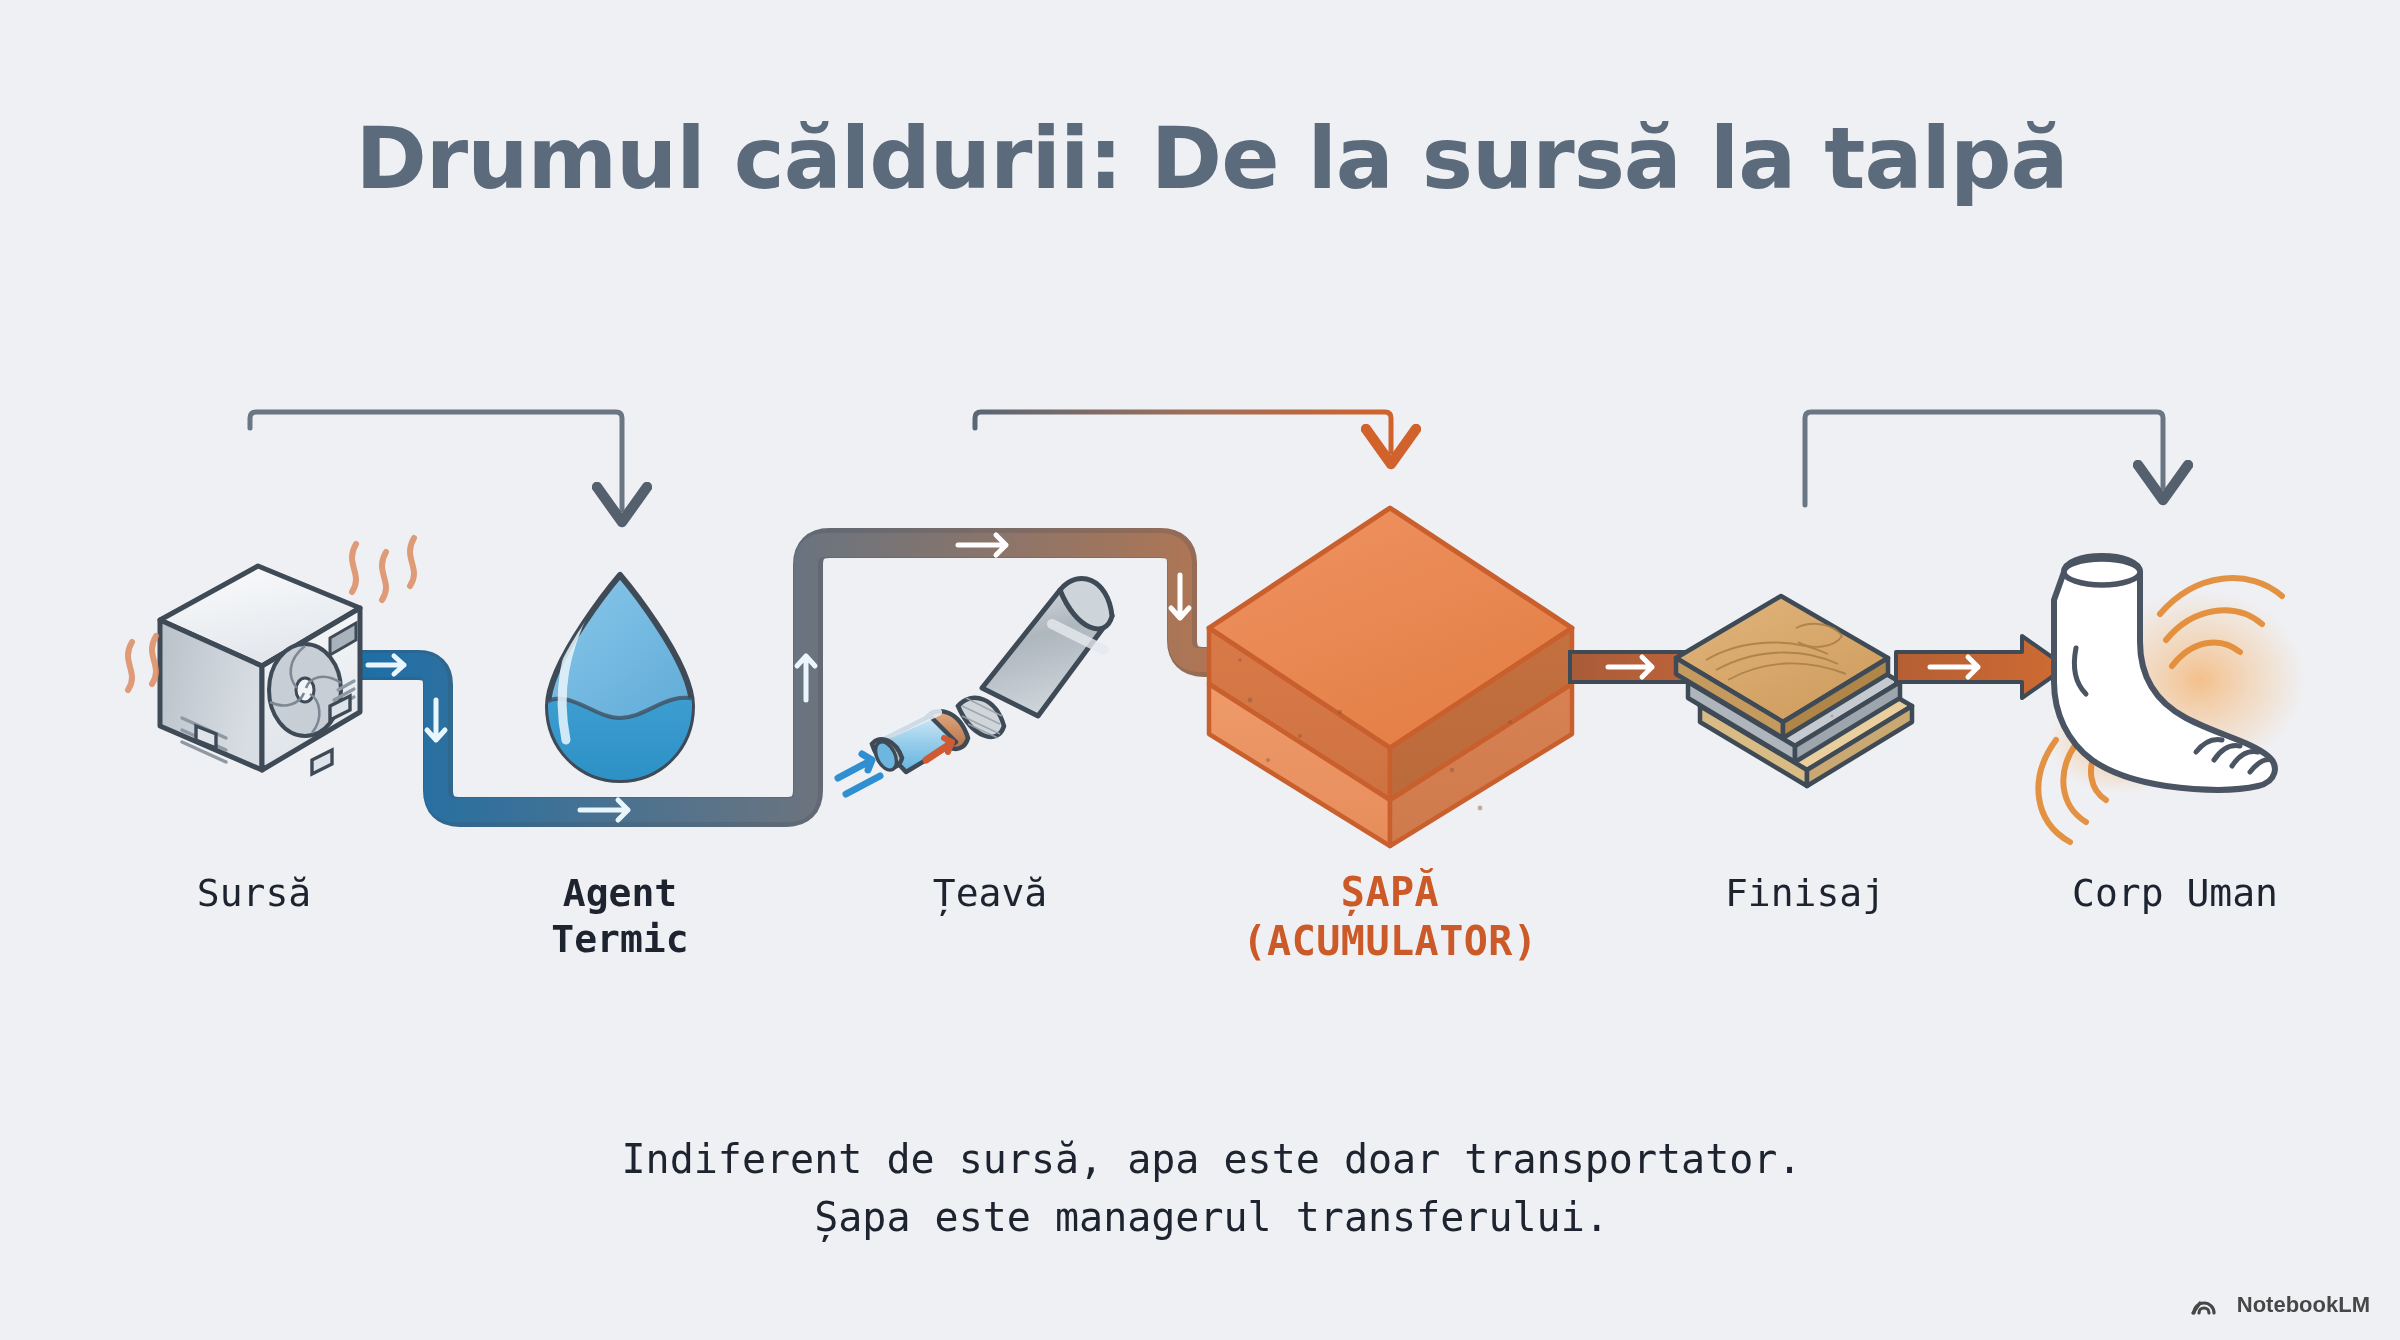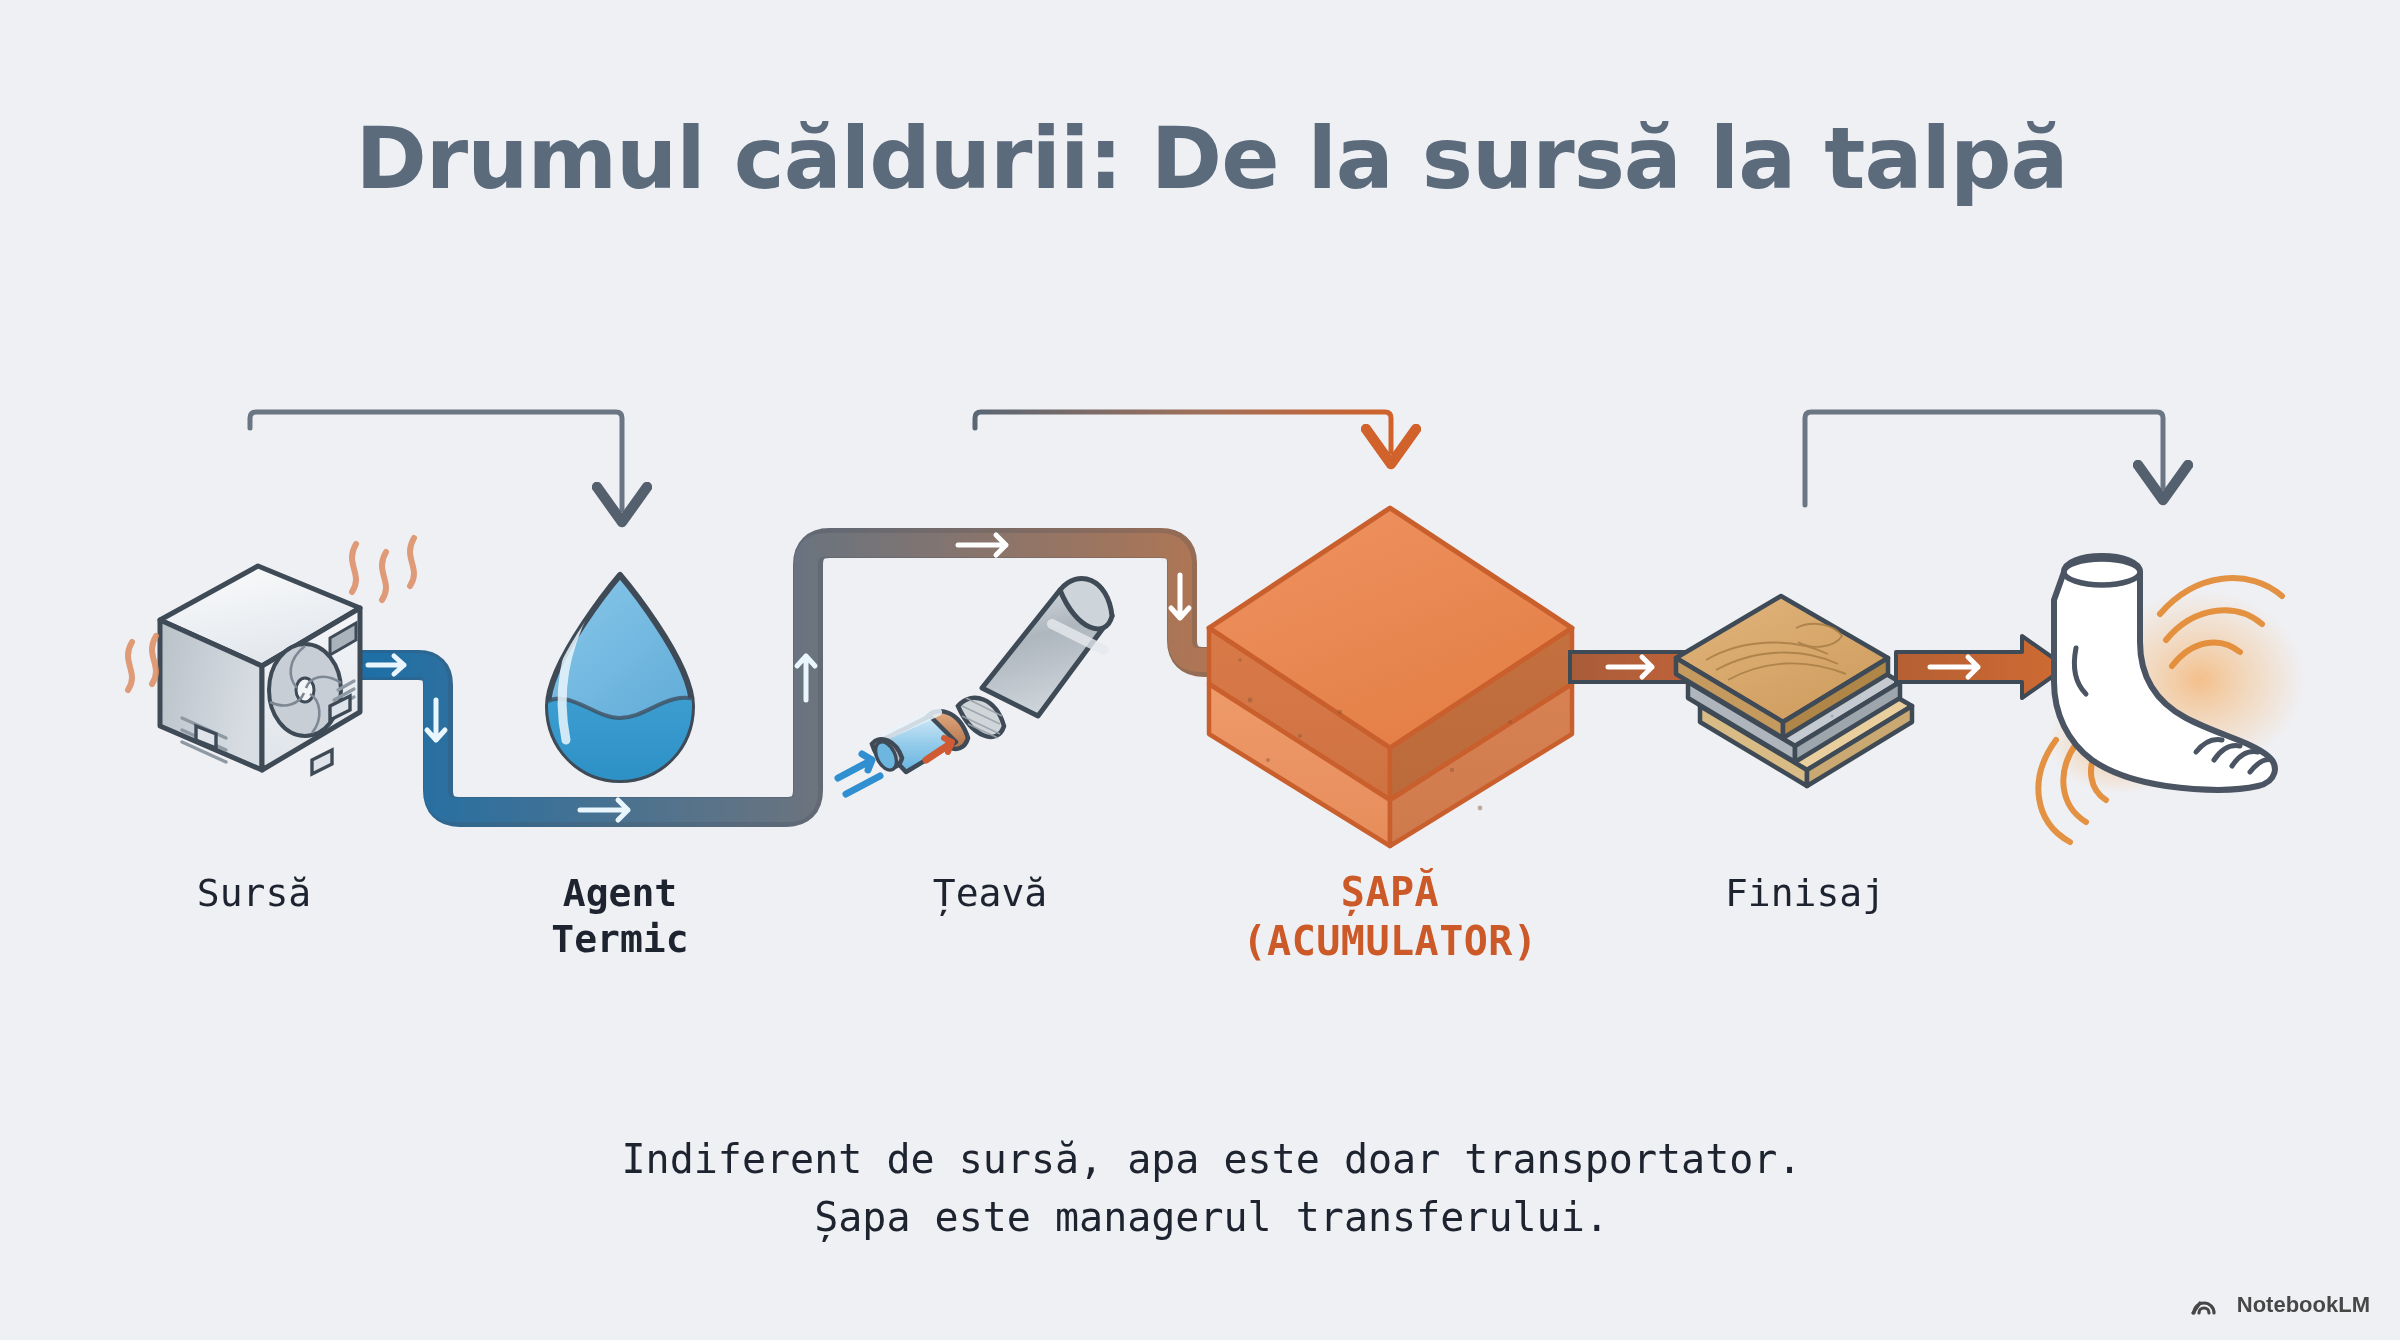--- a/index.html
+++ b/index.html
@@ -398,20 +398,21 @@
     </g>
   </svg>
 
   <div class="label" style="left:44px; top:870px; width:420px;">Sursă</div>
   <div class="label" style="left:400px; top:870px; width:440px;font-weight:bold;">Agent
 Termic</div>
   <div class="label" style="left:780px; top:870px; width:420px;">Țeavă</div>
   <div class="label accent" style="left:1130px; top:868px; width:520px;">ȘAPĂ
 (ACUMULATOR)</div>
   <div class="label" style="left:1600px; top:870px; width:410px;">Finisaj</div>
+  <div class="label" style="left:1960px; top:870px; width:430px;">Corp Uman</div>
 
   <div class="footer">
     <div>Indiferent de sursă, apa este doar transportator.</div>
     <div>Șapa este managerul transferului.</div>
   </div>
 
   <div class="watermark">
     <svg width="26" height="22" viewBox="0 0 26 22">
       <path d="M3,19 A10,10 0 0 1 23,19" fill="none" stroke="#2a2a2a" stroke-width="3.2" stroke-linecap="round"></path>
       <path d="M8,19 A5,5 0 0 1 18,19" fill="none" stroke="#2a2a2a" stroke-width="3.2" stroke-linecap="round"></path>

